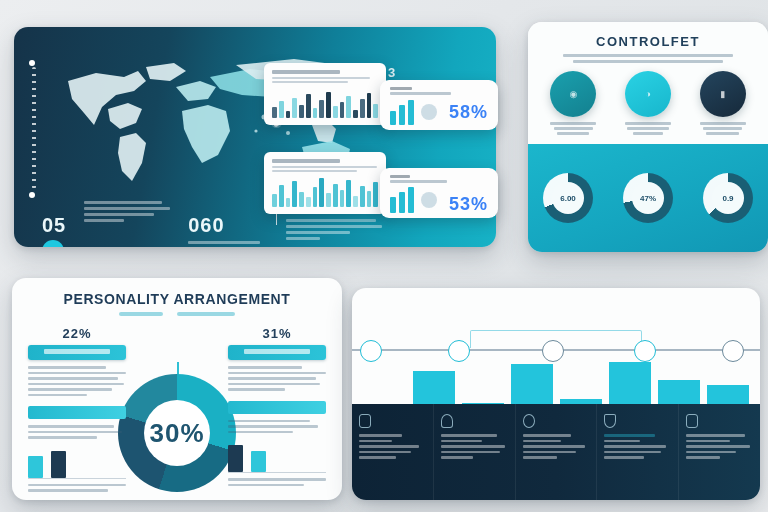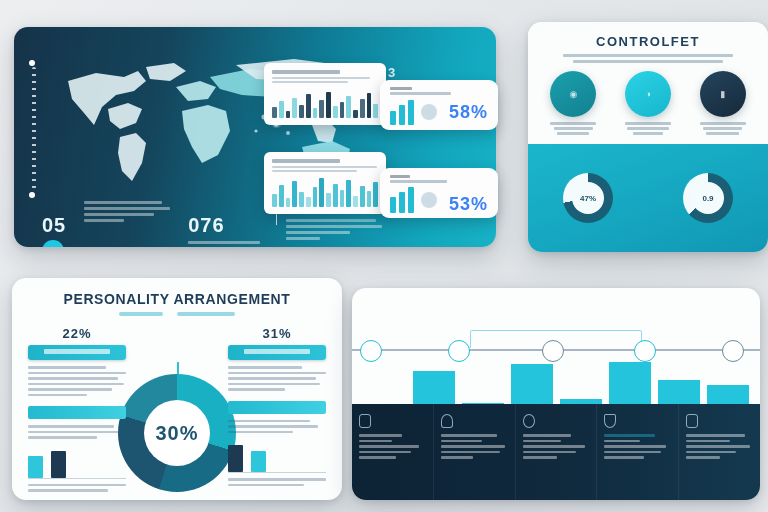--- a/index.html
+++ b/index.html
@@ -98,21 +98,21 @@
   #panel-donut h2 { text-align:center; margin-top:13px; font-size:14px; font-weight:700;
                     color:#1f3c58; letter-spacing:.6px; filter:blur(.4px); }
   .legend { display:flex; justify-content:center; gap:14px; margin-top:5px; }
   .legend .tl { height:4px; width:44px; border-radius:2px; }
   .donut-wrap { position:absolute; left:50%; top:96px; transform:translateX(-50%);
                 width:118px; height:118px; }
   .donut { width:118px;height:118px;border-radius:50%; position:relative;
     background:conic-gradient(#1ab0c4 0deg 108deg, #176b84 108deg 198deg, #1d5470 198deg 288deg, #22889e 288deg 360deg); }
   .donut::after { content:""; position:absolute; inset:26px; border-radius:50%; background:#fff; }
   .donut .ctr { position:absolute; inset:0; display:flex; align-items:center; justify-content:center;
-                z-index:3; font-size:20px; font-weight:700; color:#1f5570; filter:blur(.35px); letter-spacing:1px; }
+                z-index:3; font-size:26px; font-weight:700; color:#1f5570; filter:blur(.35px); letter-spacing:1px; }
   .donut-tick { position:absolute; left:50%; top:-12px; width:2px; height:14px; background:#2fc0d4; }
 
   .side { position:absolute; top:48px; width:98px; }
   .side.left { left:16px; } .side.right { right:16px; }
   .side .pctlabel { font-size:13px; font-weight:700; color:#23405c; filter:blur(.4px);
                     text-align:center; letter-spacing:1px; }
   .pill { height:15px; border-radius:3px; margin-top:4px;
           background:linear-gradient(90deg,#1fb3ca,#2cc3d8); position:relative;
           box-shadow:0 1px 3px rgba(20,60,80,.25); }
   .pill .inner { position:absolute; left:16px; right:16px; top:4px; height:5px;
@@ -198,21 +198,21 @@
     </div>
     <div class="kpi">
       <div class="lines">
         <span class="tl light" style="width:78px"></span>
           <span class="tl light" style="width:86px"></span>
         <span class="tl light" style="width:70px"></span>
           <span class="tl light" style="width:40px"></span>
       </div>
     </div>
     <div class="kpi">
-      <div class="num garb light">076</div>
+      <div class="num garb light">060</div>
       <div class="lines">
         <span class="tl light" style="width:72px"></span>
           <span class="tl light" style="width:80px"></span>
         <span class="tl light" style="width:54px"></span>
       </div>
     </div>
     <div class="kpi">
       <div class="lines" style="margin-top:22px">
         <span class="tl light" style="width:90px"></span>
           <span class="tl light" style="width:96px"></span>
@@ -346,20 +346,23 @@
           </div>
         <div class="cap">
           <span class="tl mid" style="width:100%"></span>
             <span class="tl mid" style="width:84%"></span>
           <span class="tl mid" style="width:72%"></span>
         </div>
       </div>
     </div>
   </div>
   <div class="bottom">
+    <div class="gauge" style="background:conic-gradient(#1a5f75 0deg 248deg, rgba(255,255,255,.95) 248deg 360deg)">
+      <div class="gv">6.00</div>
+    </div>
     <div class="gauge" style="background:conic-gradient(#1a5f75 0deg 259deg, rgba(255,255,255,.95) 259deg 360deg)">
       <div class="gv">47%</div>
     </div>
     <div class="gauge" style="background:conic-gradient(#1a5f75 0deg 230deg, rgba(255,255,255,.95) 230deg 360deg)">
       <div class="gv">0.9</div>
     </div>
   </div>
 </div>
 
 <div class="panel" id="panel-donut">

